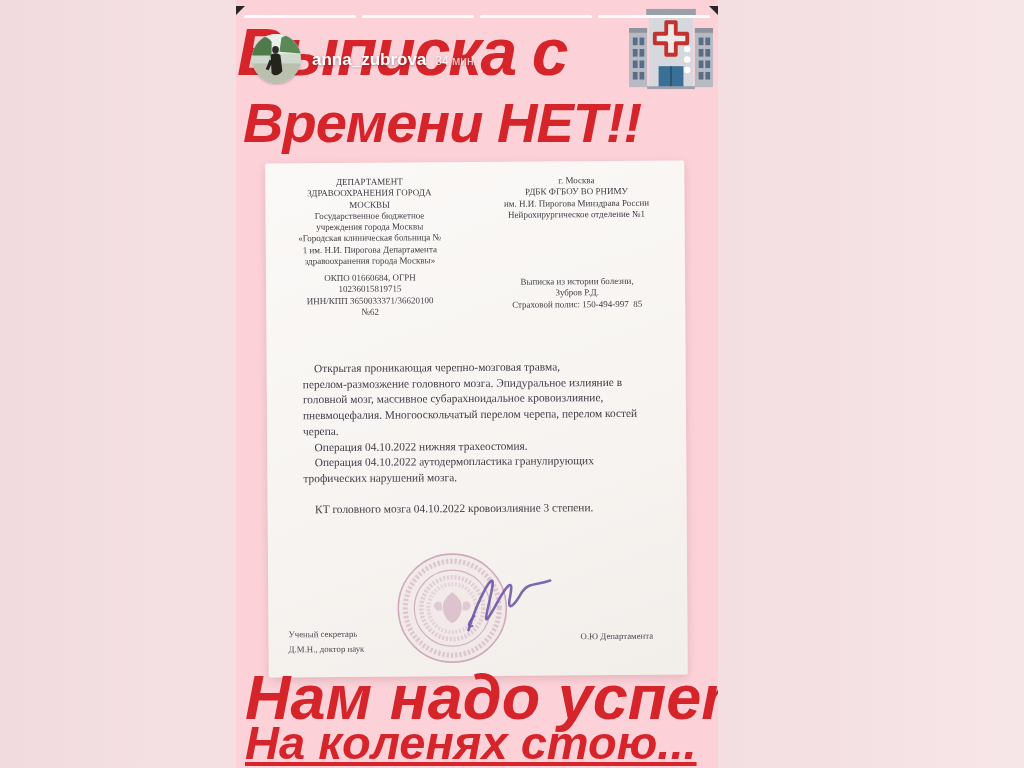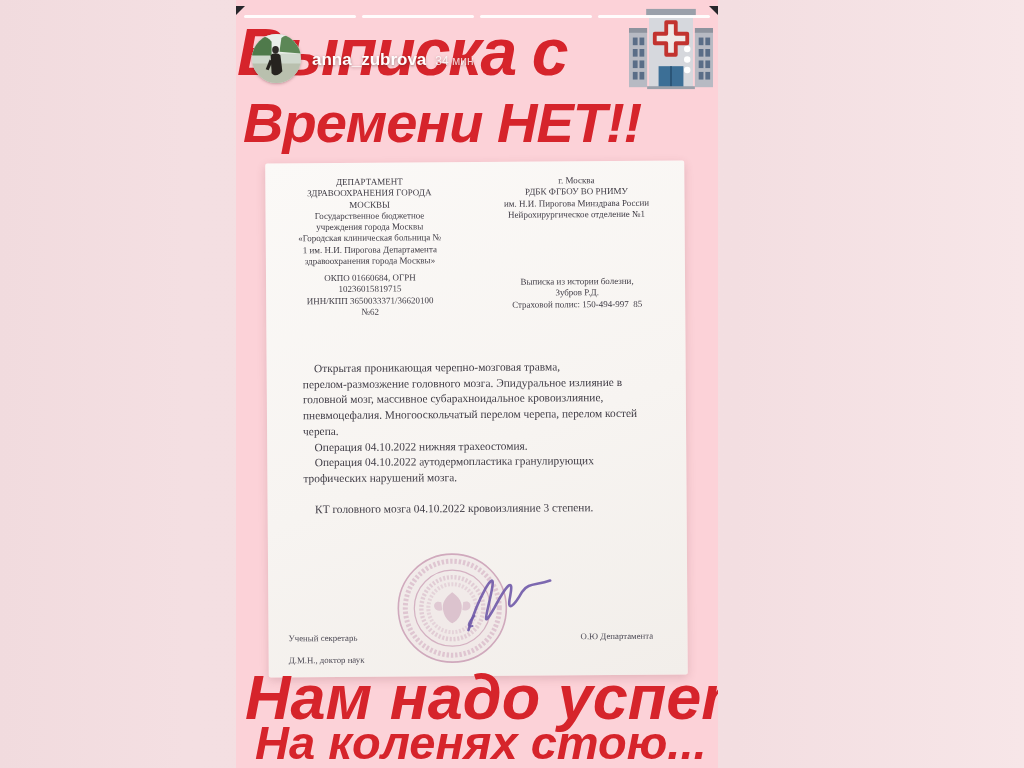--- a/index.html
+++ b/index.html
@@ -17,21 +17,21 @@
   .corner-tr { position:absolute; right:0; top:6px; width:0; height:0;
     border-top:9px solid #26262b; border-left:9px solid transparent; z-index:9; }
   .progress { position:absolute; top:15px; left:8px; right:8px; display:flex; gap:6px; z-index:6; }
   .progress .seg { flex:1; height:3px; background:rgba(255,255,255,.92); border-radius:2px; }
 
   .title { position:absolute; color:#d6242b; font-weight:bold; font-style:italic;
     line-height:1; white-space:nowrap; }
   .t1 { left:1px;  top:19px;  font-size:66px; letter-spacing:-2px; z-index:1; }
   .t2 { left:7px;  top:95px;  font-size:56px; letter-spacing:-1px; z-index:1; }
   .t3 { left:9px;  top:666px; font-size:63px; z-index:3; }
-  .t4 { left:19px;  top:719px; font-size:47px; z-index:3; }
+  .t4 { left:9px;  top:719px; font-size:47px; z-index:3;text-decoration:underline; }
 
   .hospital { position:absolute; right:4px; top:7px; width:86px; height:84px; z-index:5; }
   .avatar { position:absolute; left:16px; top:34px; width:49px; height:49px;
     border-radius:50%; overflow:hidden; z-index:4; box-shadow:0 1px 3px rgba(90,40,45,.35); }
   .userrow { position:absolute; left:76px; top:50px; z-index:5; display:flex; gap:9px; align-items:baseline; }
   .username { color:#fff; font-weight:bold; font-size:17px; text-shadow:0 1px 3px rgba(80,40,40,.55); }
   .timestamp { color:rgba(255,255,255,.8); font-size:12px; text-shadow:0 1px 3px rgba(80,40,40,.4); }
 
   .document {
     position:absolute; left:31px; top:162px; width:419px; height:514px;
@@ -43,21 +43,21 @@
   .hdr  { position:absolute; top:14px; left:14px; right:10px; display:flex; justify-content:space-between; }
   .hdr2 { position:absolute; top:110px; left:14px; right:10px; display:flex; justify-content:space-between; }
   .hcol { text-align:center; font-size:9px; line-height:11.3px; white-space:pre-wrap; }
   .hL { width:180px; }
   .hR { width:196px; }
   .hR2 { width:196px; margin-top:5px; }
   .body-text { position:absolute; top:198px; left:36px; width:378px;
     font-size:11.4px; line-height:15.7px; white-space:pre-wrap; }
   .stamp     { position:absolute; top:388px; left:126px; width:116px; height:116px; }
   .signature { position:absolute; top:396px; left:186px; width:104px; height:94px; }
-  .signer      { position:absolute; top:464px; left:20px;  font-size:8.8px; line-height:22px; white-space:pre-wrap; color:#4c4954; }
+  .signer      { position:absolute; top:464px; left:20px;  font-size:8.8px; line-height:15px; white-space:pre-wrap; color:#4c4954; }
   .signer-name { position:absolute; top:470px; left:312px; font-size:8.8px; color:#4c4954; }
 </style>
 </head>
 <body>
 
 <div class="story">
 
   <div class="corner-tl"></div>
   <div class="corner-tr"></div>
 

